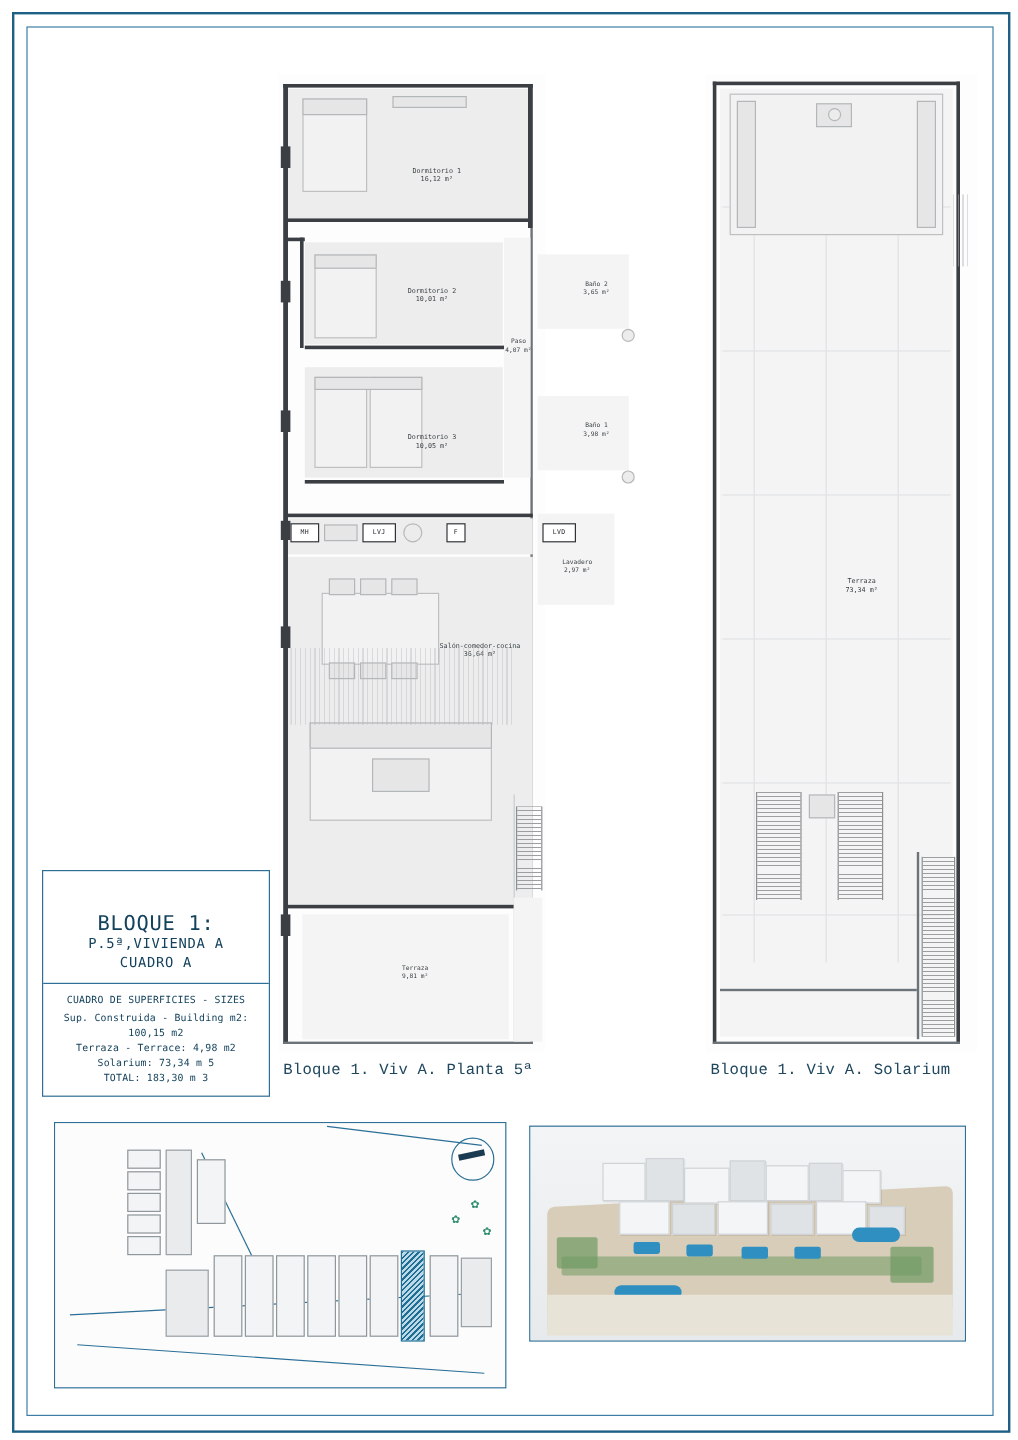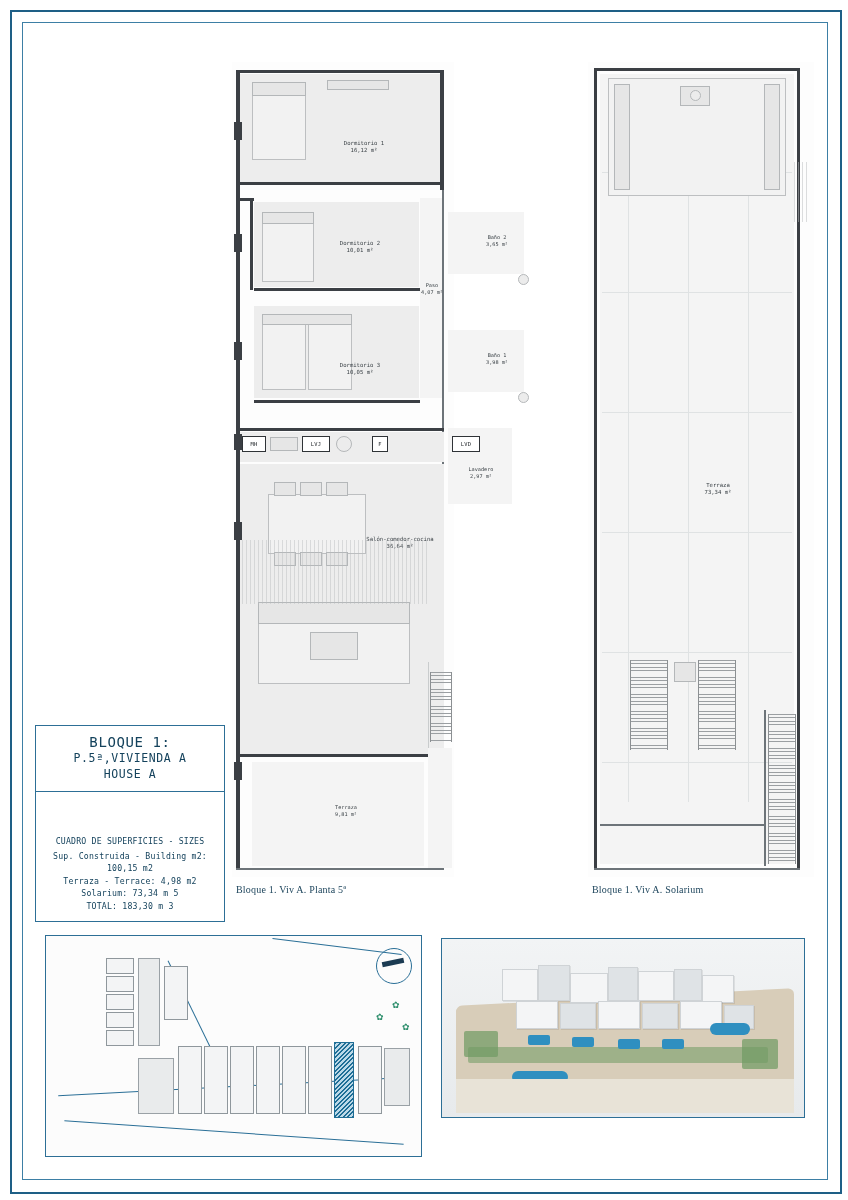--- a/index.html
+++ b/index.html
@@ -9,28 +9,28 @@
   .frame-inner{position:absolute;left:22px;top:22px;width:804px;height:1156px;border:1px solid #3d7fa5;}
 
   
   .title-block{position:absolute;left:62px;top:205px;width:190px;}
   .title-block .ln{font-family:"DejaVu Sans Mono",monospace;font-size:15px;letter-spacing:.4px;color:#16455e;line-height:21px;}
 
   
   .legend{position:absolute;left:35px;top:725px;width:188px;border:1px solid #2d6f96;background:#fff;}
   .legend .hdr{border-bottom:1px solid #2d6f96;padding:8px 6px 9px 6px;text-align:center;}
   .legend .hdr div{font-family:"DejaVu Sans Mono",monospace;font-size:11.5px;line-height:16px;letter-spacing:.6px;color:#14425c;}
-  .legend .hdr .b1{font-size:14px;}
+  .legend .hdr .b1{font-size:17px;margin-top:28px;}
   .legend .body{padding:7px 6px 9px 6px;text-align:center;}
   .legend .body .t{font-family:"DejaVu Sans Mono",monospace;font-size:8.2px;line-height:12.5px;color:#14425c;letter-spacing:.2px;}
-  .legend .body .t.hd{margin-bottom:2px;margin-top:36px;}
+  .legend .body .t.hd{margin-bottom:2px;}
 
   
   .plan{position:absolute;}
-  .plan-caption{position:absolute;font-family:Liberation Serif, serif;font-size:10px;color:#20475e;letter-spacing:.2px;}
+  .plan-caption{position:absolute;font-family:Liberation Mono, monospace;font-size:13px;color:#20475e;letter-spacing:.2px;}
 
   .pA{left:232px;top:62px;width:222px;height:815px;}
   .pB{left:588px;top:62px;width:226px;height:815px;}
 
   .sheet{position:absolute;inset:0;background:#fdfdfd;}
   .wall{position:absolute;background:#3b3f44;}
   .wall-l{position:absolute;background:#6d7479;}
   .room{position:absolute;background:#ededed;border:0;}
   .room2{position:absolute;background:#f4f4f4;}
   .hatch{position:absolute;background:
@@ -71,21 +71,21 @@
 <div class="page">
 
   <div class="frame-outer"></div>
   <div class="frame-inner"></div>
 
 
   <div class="legend">
     <div class="hdr">
       <div class="b1">BLOQUE 1:</div>
       <div>P.5ª,VIVIENDA  A</div>
-      <div>HOUSE  A</div>
+      <div>CUADRO  A</div>
     </div>
     <div class="body">
       <div class="t hd">CUADRO DE SUPERFICIES   -  SIZES</div>
       <div class="t">Sup. Construida  - Building m2: 100,15 m2</div>
       <div class="t">Terraza  -  Terrace:  4,98 m2</div>
       <div class="t">Solarium:  73,34 m 5</div>
       <div class="t">TOTAL:   183,30 m 3</div>
     </div>
   </div>
 

